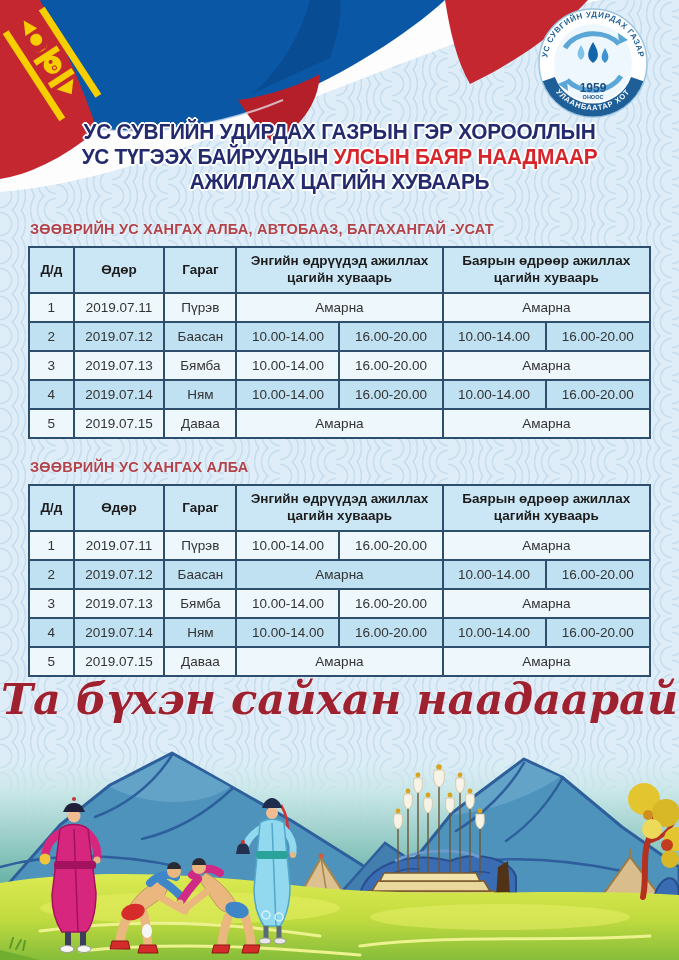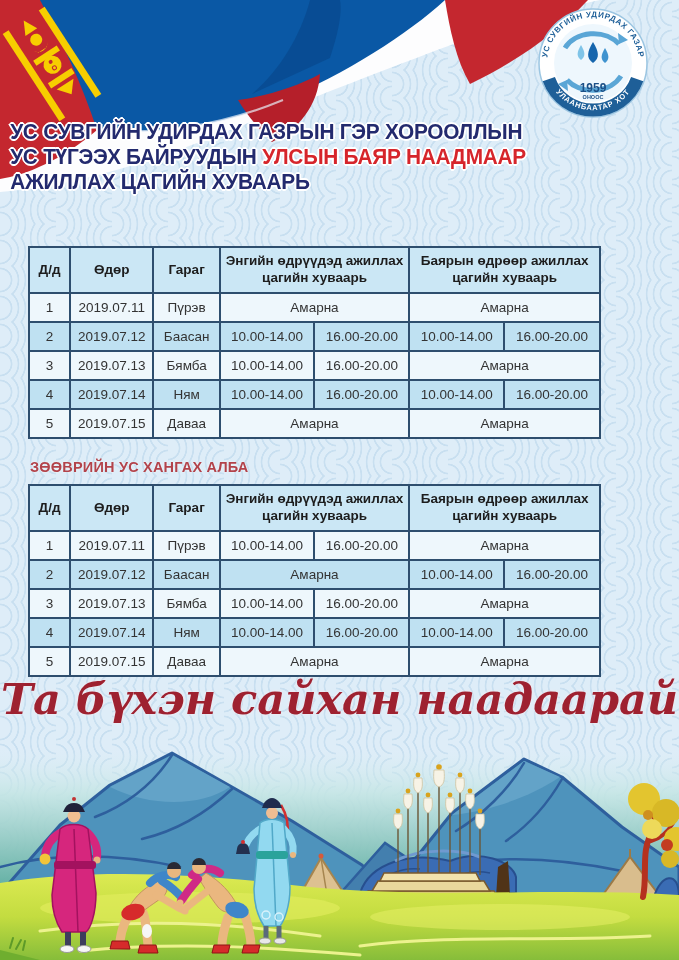--- a/index.html
+++ b/index.html
@@ -16,36 +16,36 @@
     position:absolute;inset:0;z-index:0;
     background-color:var(--background-blue);
     background-image:
       radial-gradient(circle at 100% 50%, rgba(0,0,0,0) 18%, #c8dff0 19%, #c8dff0 21%, rgba(0,0,0,0) 22%, rgba(0,0,0,0) 30%, #c8dff0 31%, #c8dff0 33%, rgba(0,0,0,0) 34%, rgba(0,0,0,0) 42%, #c8dff0 43%, #c8dff0 45%, rgba(0,0,0,0) 46%),
       radial-gradient(circle at 0% 50%, rgba(0,0,0,0) 18%, #c8dff0 19%, #c8dff0 21%, rgba(0,0,0,0) 22%, rgba(0,0,0,0) 30%, #c8dff0 31%, #c8dff0 33%, rgba(0,0,0,0) 34%, rgba(0,0,0,0) 42%, #c8dff0 43%, #c8dff0 45%, rgba(0,0,0,0) 46%);
     background-size:56px 28px;
     background-position:0 0, 0 -14px;
   }
   .flag-svg{position:absolute;top:0;left:0;z-index:1;}
   .scene-svg{position:absolute;bottom:0;left:0;z-index:1;}
-  .title{position:absolute;top:120px;left:0;right:0;z-index:3;text-align:left;}
+  .title{position:absolute;top:120px;left:0;right:0;z-index:3;text-align:center;}
   .t-line{
     font-weight:bold;font-size:21.5px;line-height:25px;color:var(--title-blue);
     letter-spacing:-0.3px;transform:scaleX(.97);
     text-shadow:-2px 0 #fff,2px 0 #fff,0 -2px #fff,0 2px #fff,-1px -1px #fff,1px 1px #fff,1px -1px #fff,-1px 1px #fff;
   }
   .t-red{color:var(--title-red);}
   .content{position:absolute;inset:0;z-index:2;}
   .sec-heading{
     position:absolute;left:30px;font-weight:bold;font-size:14.5px;
     color:var(--section-heading-red);letter-spacing:.2px;
     text-shadow:0 0 2px rgba(255,255,255,.9);
   }
   .sh1{top:221px;} .sh2{top:459px;}
   table.sched{
-    position:absolute;left:28px;width:573px;border-collapse:collapse;
+    position:absolute;left:28px;width:623px;border-collapse:collapse;
     background:var(--row-light);table-layout:fixed;
   }
   .tb1{top:246px;} .tb2{top:484px;}
   table.sched th,table.sched td{
     border:2px solid var(--table-border);text-align:center;vertical-align:middle;
     font-size:13.5px;color:#333;padding:0 2px;overflow:hidden;
   }
   table.sched th{height:44px;background:var(--header-bg);color:#1d1d1d;font-weight:bold;line-height:1.25;}
   table.sched td{height:27px;}
   table.sched tbody tr:nth-child(even) td{background:var(--row-shaded);}
@@ -134,20 +134,21 @@
     <div class="t-line">
       <span>УС ТҮГЭЭХ БАЙРУУДЫН</span>
       <span class="t-red">УЛСЫН БАЯР НААДМААР</span>
     </div>
     <div class="t-line">
       <span>АЖИЛЛАХ ЦАГИЙН ХУВААРЬ</span>
     </div>
   </div>
 
   <div class="content">
+    <div class="sec-heading sh1">ЗӨӨВРИЙН УС ХАНГАХ АЛБА, АВТОБААЗ, БАГАХАНГАЙ -УСАТ</div>
     <table class="sched tb1">
       <colgroup>
         <col style="width:7.2%">
           <col style="width:14.6%">
           <col style="width:11.6%">
         <col style="width:16.6%">
           <col style="width:16.6%">
           <col style="width:16.6%">
           <col style="width:16.8%">
       </colgroup>

